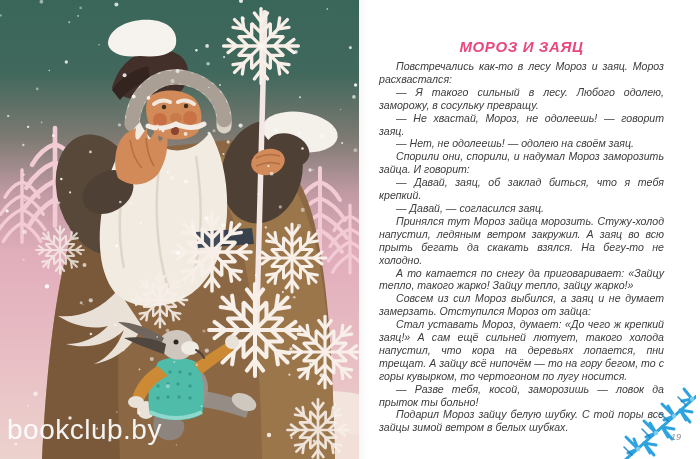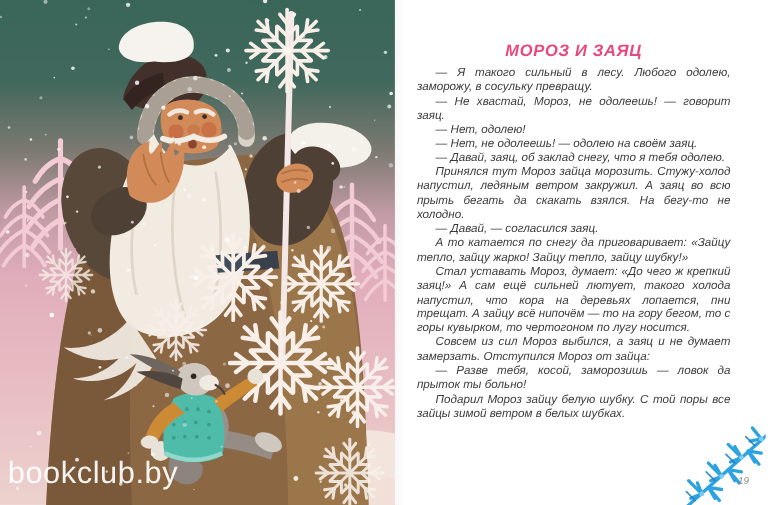--- a/index.html
+++ b/index.html
@@ -357,30 +357,31 @@
         </g>
     </svg>
 
     <div class="watermark">bookclub.by</div>
   </div>
 
   <div class="page-right">
     <div class="text-col">
       <h1 class="story-title">МОРОЗ И ЗАЯЦ</h1>
       <div class="body-text">
+        <p>Повстречались как-то в лесу Мороз и заяц. Мороз расхвастался:</p>
         <p>— Я такого сильный в лесу. Любого одолею, заморожу, в сосульку превращу.</p>
         <p>— Не хвастай, Мороз, не одолеешь! — говорит заяц.</p>
-        <p>— Нет, одолею!</p>
         <p>— Нет, не одолеешь! — одолею на своём заяц.</p>
-        <p>— Давай, заяц, об заклад снегу, что я тебя одолею.</p>
+        <p>Спорили они, спорили, и надумал Мороз заморозить зайца. И говорит:</p>
+        <p>— Давай, заяц, об заклад биться, что я тебя крепкий.</p>
+        <p>— Давай, — согласился заяц.</p>
         <p>Принялся тут Мороз зайца морозить. Стужу-холод напустил, ледяным ветром закружил. А заяц во всю прыть бегать да скакать взялся. На бегу-то не холодно.</p>
-        <p>— Давай, — согласился заяц.</p>
-        <p>А то катается по снегу да приговаривает: «Зайцу тепло, зайцу жарко! Зайцу тепло, зайцу шубку!»</p>
+        <p>А то катается по снегу да приговаривает: «Зайцу тепло, такого жарко! Зайцу тепло, зайцу жарко!»</p>
+        <p>Совсем из сил Мороз выбился, а заяц и не думает замерзать. Отступился Мороз от зайца:</p>
         <p>Стал уставать Мороз, думает: «До чего ж крепкий заяц!» А сам ещё сильней лютует, такого холода напустил, что кора на деревьях лопается, пни трещат. А зайцу всё нипочём — то на гору бегом, то с горы кувырком, то чертогоном по лугу носится.</p>
-        <p>Совсем из сил Мороз выбился, а заяц и не думает замерзать. Отступился Мороз от зайца:</p>
         <p>— Разве тебя, косой, заморозишь — ловок да прыток ты больно!</p>
         <p>Подарил Мороз зайцу белую шубку. С той поры все зайцы зимой ветром в белых шубках.</p>
       </div>
     </div>
 
     <svg class="corner-snowflake" width="92" height="88" viewBox="0 0 92 88" xmlns="http://www.w3.org/2000/svg">
       <g fill="none" stroke="#2fa3e0" stroke-width="3" stroke-linecap="round">
         <path d="M10,82 L86,14"></path>
         <path d="M24,70 L12,58 M24,70 L14,74 M24,70 L20,60"></path>
         <path d="M30,64 L40,76 M30,64 L42,66 M30,64 L36,74"></path>

